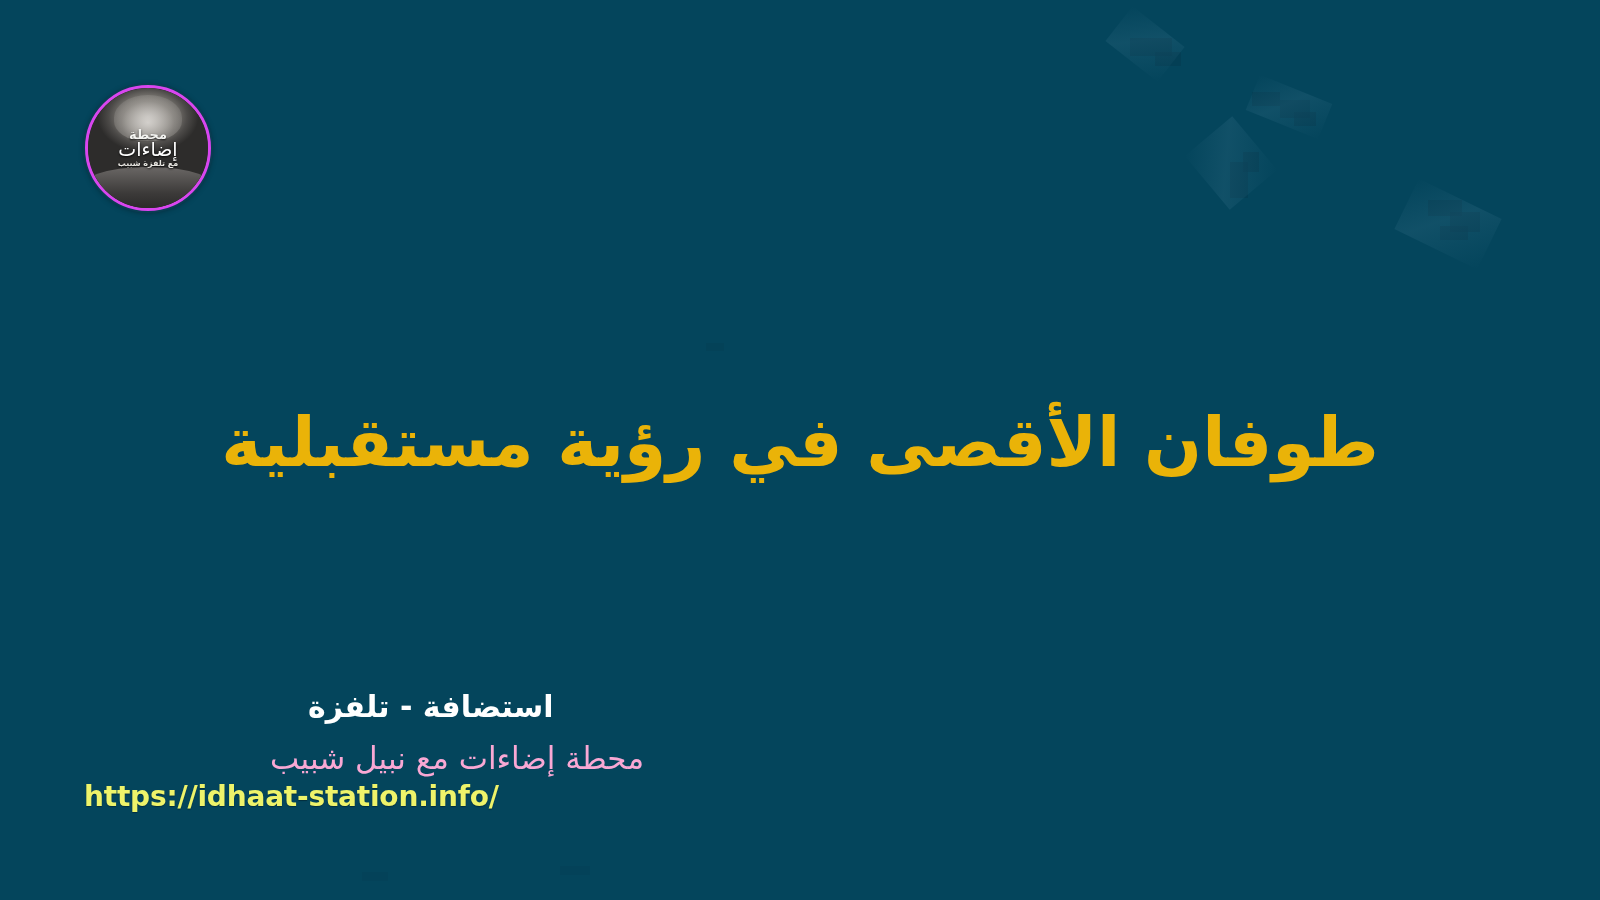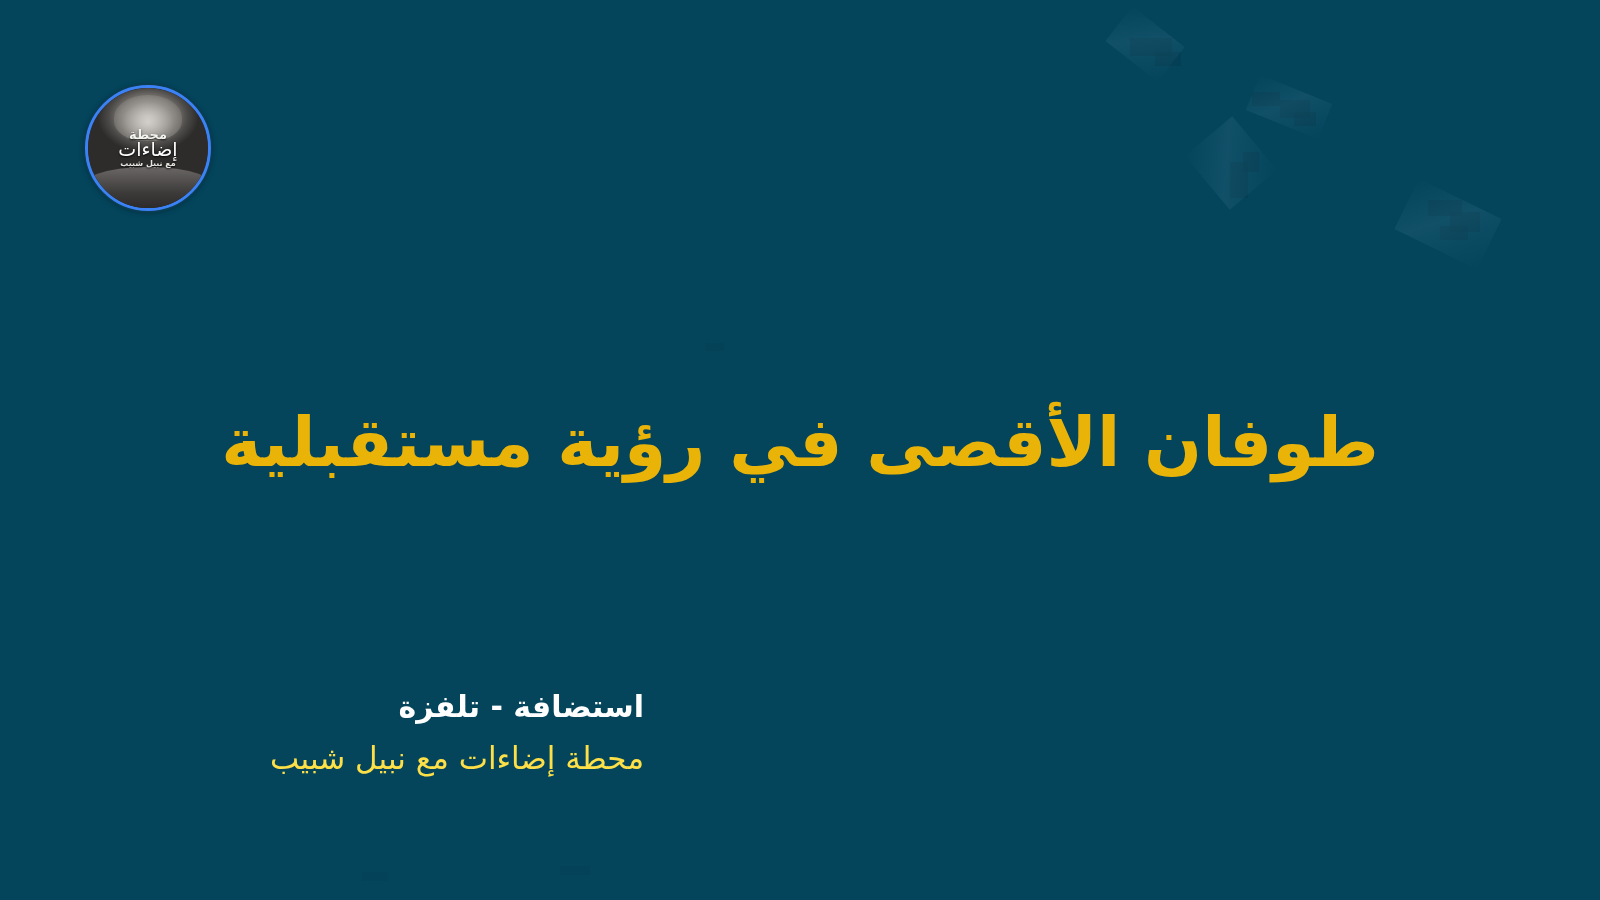--- a/index.html
+++ b/index.html
@@ -36,21 +36,21 @@
   }
 
   
   .logo {
     position: absolute;
     left: 85px;
     top: 85px;
     width: 120px;
     height: 120px;
     border-radius: 50%;
-    border: 3px solid #3b82f6;
+    border: 3px solid #d946ef;
     box-shadow: 0 0 0 2px #0a3d52, 0 1px 6px rgba(0,0,0,.45);
     overflow: hidden;
     background: #2a2b2d;
   }
   .logo-photo {
     position: absolute;
     inset: 0;
     border-radius: 50%;
     background:
       radial-gradient(ellipse 42% 30% at 50% 24%, #cfcbc6 0%, #8d8983 45%, #4c4a48 78%, #2d2c2b 100%),
@@ -142,25 +142,25 @@
     direction: rtl;
     text-align: right;
   }
   .credit-host {
     color: #ffffff;
     font-size: 30px;
     font-weight: bold;
     line-height: 1.25;
     margin: 0 0 14px 0;
     width: 336px;
-    text-align: right;
+    text-align: left;
     direction: rtl;
   }
   .credit-station {
-    color: #fde047;
+    color: #f9a8d4;
     font-size: 31px;
     font-weight: normal;
     line-height: 1.2;
     margin: 0 0 4px 0;
     direction: rtl;
     text-align: right;
     width: 415px;
   }
   .credit-url {
     color: #eef36a;
@@ -198,26 +198,27 @@
     <div class="artifact" style="left:706px;  top:343px; width:18px; height:8px; opacity:.3;"></div>
     <div class="artifact" style="left:362px;  top:872px; width:26px; height:9px; opacity:.25;"></div>
     <div class="artifact" style="left:560px;  top:866px; width:30px; height:9px; opacity:.22;"></div>
   </div>
 
   <div class="logo">
     <div class="logo-photo"></div>
     <div class="logo-overlay">
       <div class="logo-line1">محطة</div>
       <div class="logo-line2">إضاءات</div>
-      <div class="logo-line3">مع نبيل شبيب</div>
+      <div class="logo-line3">مع تلفزة شبيب</div>
     </div>
   </div>
 
   <div class="title">
     <span class="title-text">طوفان الأقصى في رؤية مستقبلية</span>
   </div>
 
   <div class="credits">
     <div class="credit-host">استضافة - تلفزة</div>
     <div class="credit-station">محطة إضاءات مع نبيل شبيب</div>
+    <div class="credit-url">https://idhaat-station.info/</div>
   </div>
 
 </div>
 
 </body></html>

